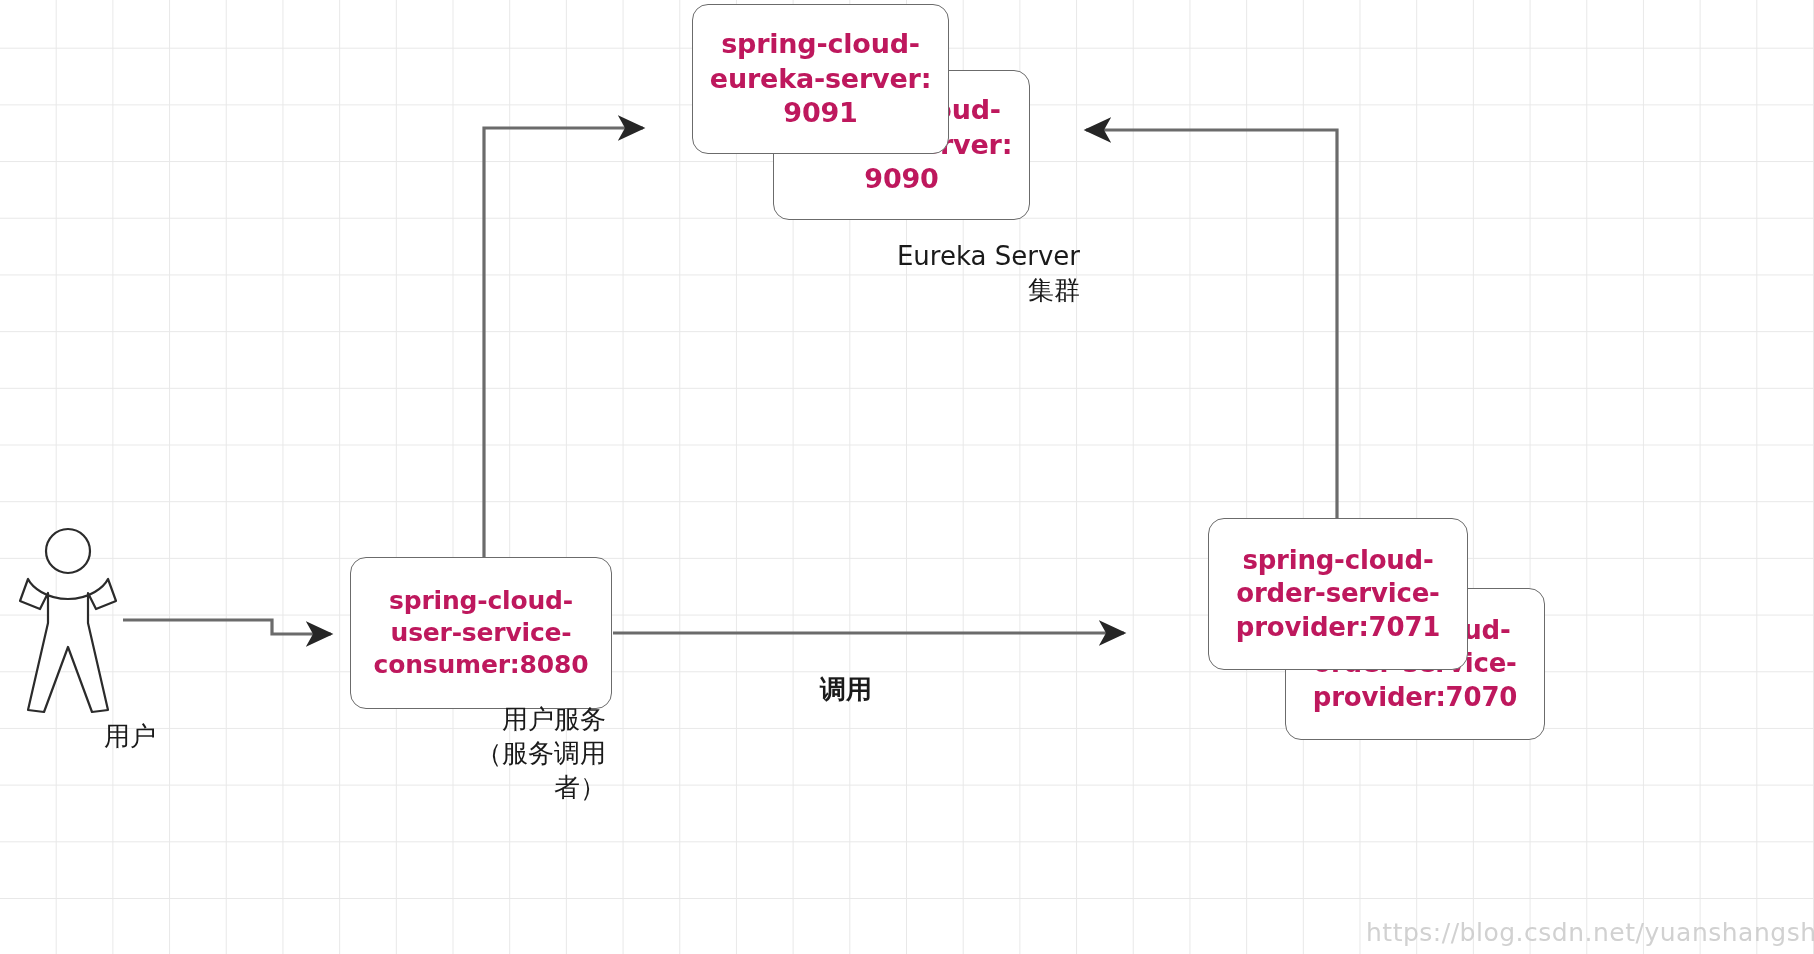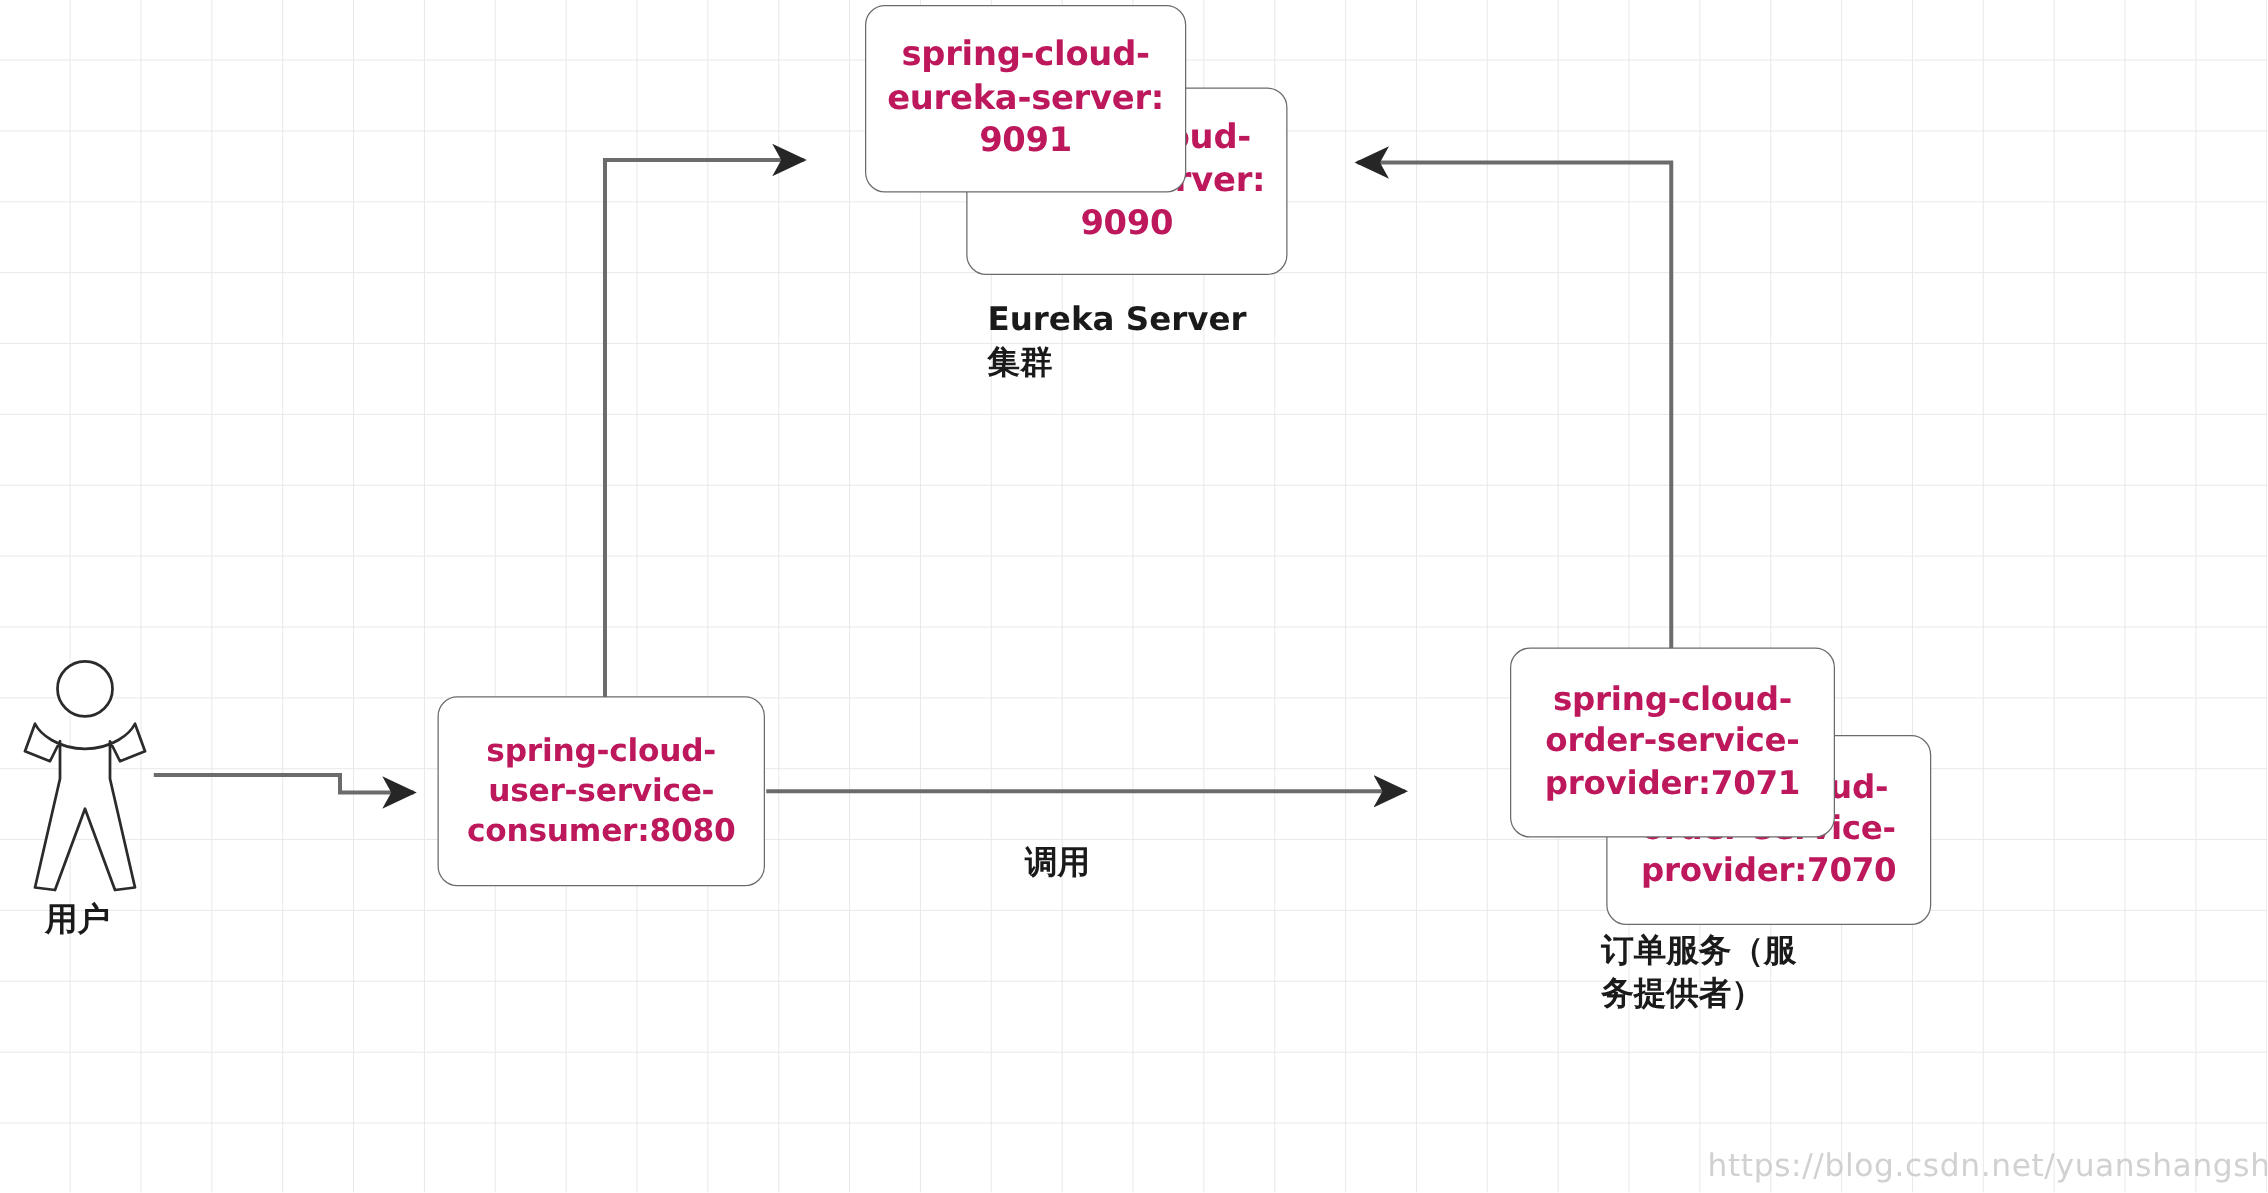--- a/index.html
+++ b/index.html
@@ -41,23 +41,23 @@
     font-weight: bold;
     line-height: 1.28;
     letter-spacing: -0.2px;
   }
   .node-text {
     white-space: pre-line;
     padding: 0 6px;
   }
   .caption {
     position: absolute;
-    text-align: left;
+    text-align: right;
     color: #1a1a1a;
-    font-weight: bold;
+    font-weight: normal;
     line-height: 1.3;
     white-space: pre-line;
   }
   .edge-label {
     position: absolute;
     color: #1a1a1a;
     font-weight: bold;
     white-space: nowrap;
   }
   .actor {
@@ -150,31 +150,32 @@
 9091</span>
   </div>
   <div class="caption" id="eureka-caption">Eureka Server
 集群</div>
 
   <div class="node" id="consumer">
     <span class="node-text">spring-cloud-
 user-service-
 consumer:8080</span>
   </div>
+  <div class="caption" id="consumer-caption">用户服务
+（服务调用
+者）</div>
 
   <div class="node" id="order-back">
     <span class="node-text">spring-cloud-
 order-service-
 provider:7070</span>
   </div>
   <div class="node" id="order-front">
     <span class="node-text">spring-cloud-
 order-service-
 provider:7071</span>
   </div>
-  <div class="caption" id="order-caption">订单服务（服
-务提供者）</div>
 
   <div class="edge-label" id="label-invoke">调用</div>
 
   <div class="watermark" id="wm">https://blog.csdn.net/yuanshangshenghuo</div>
 
 </div>
 
 </body></html>

